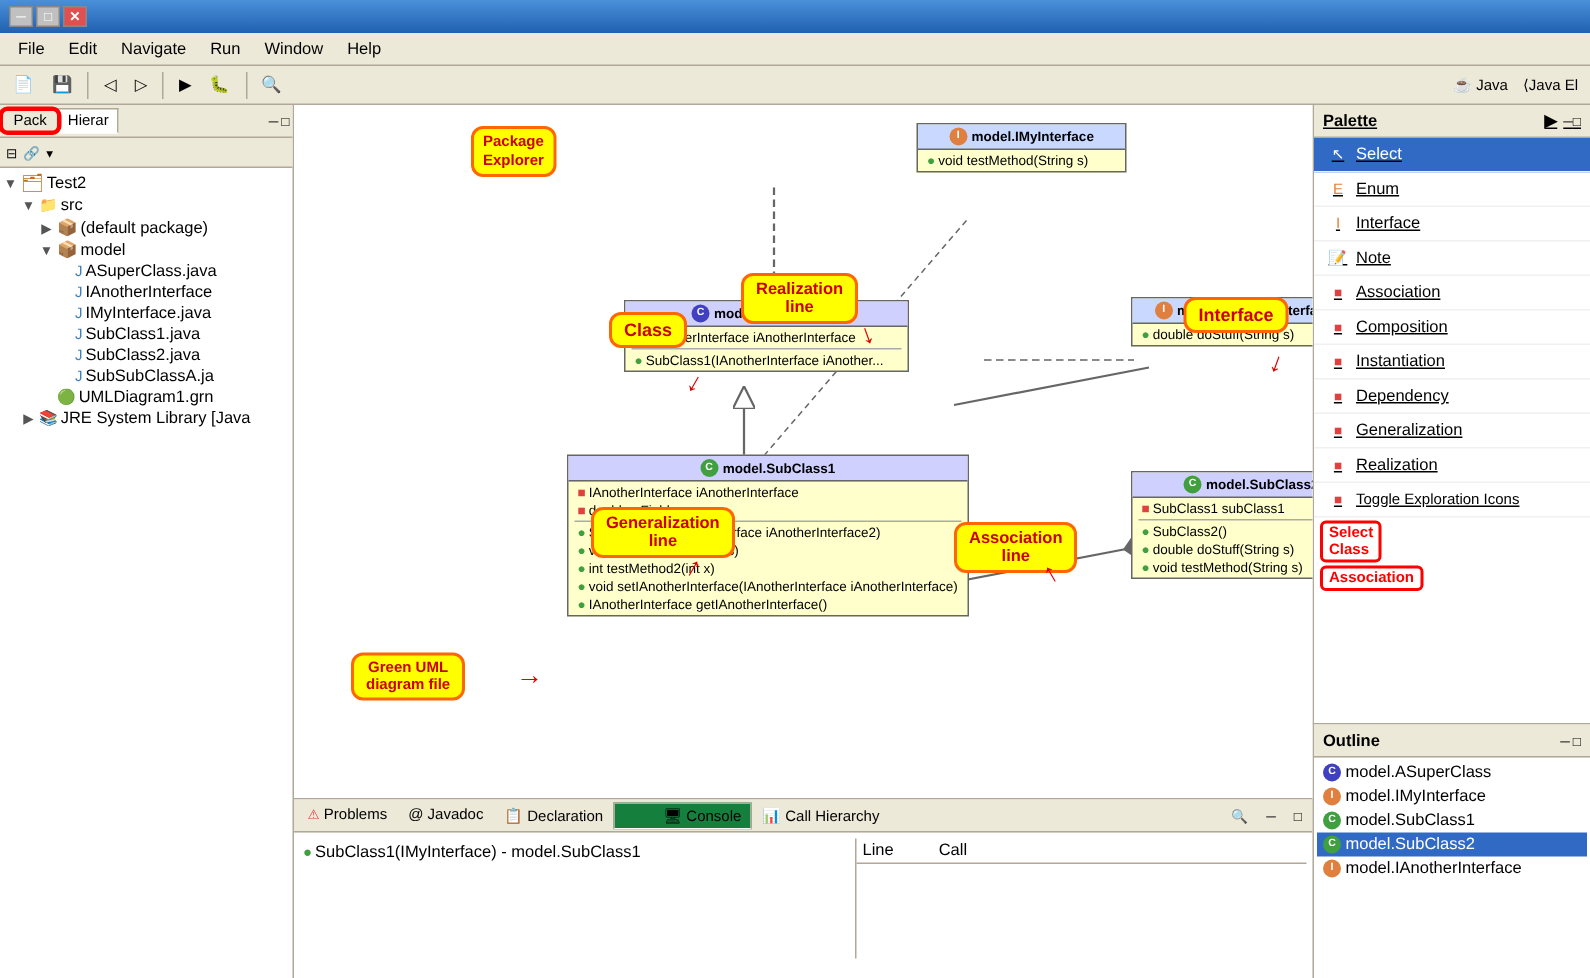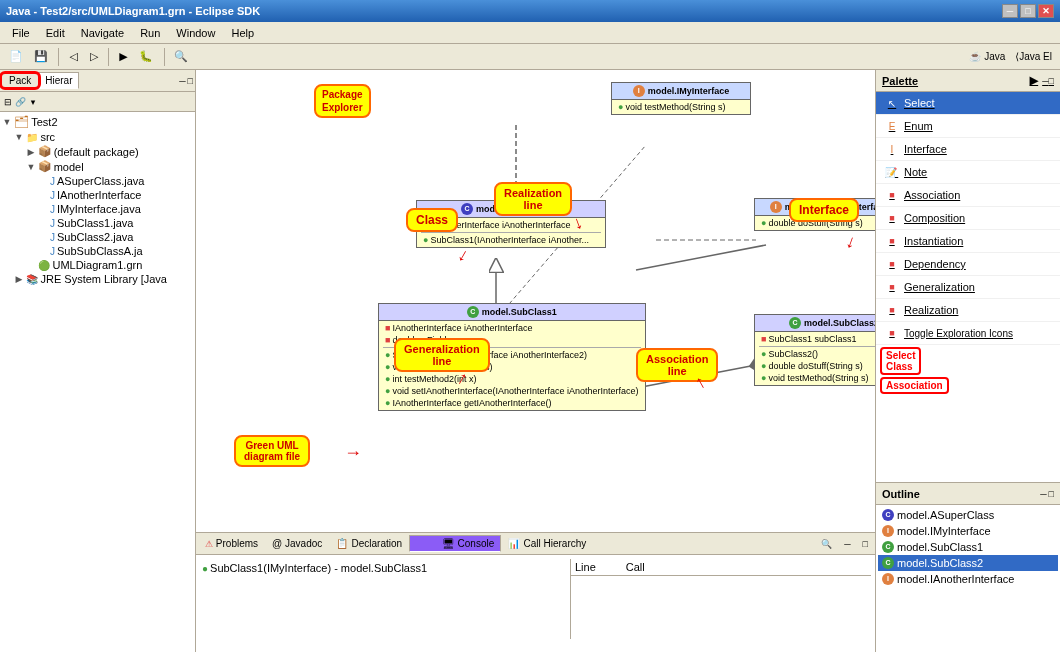--- a/index.html
+++ b/index.html
@@ -36,21 +36,21 @@
 
     
     .center-panel { flex: 1; display: flex; flex-direction: column; background: #f0f0f0; }
     .editor-tabs { background: #ece9d8; border-bottom: 1px solid #b0a898; height: 22px; display: flex; align-items: center; padding: 0 2px; }
     .editor-tab { padding: 2px 8px; font-size: 11px; cursor: pointer; border: 1px solid #b0a898; background: #ece9d8; margin-right: 2px; }
     .editor-tab.active { background: white; border-bottom-color: white; }
     .diagram-area { flex: 1; background: white; position: relative; overflow: hidden; }
     .bottom-panel { height: 120px; background: white; border-top: 1px solid #b0a898; display: flex; flex-direction: column; justify-content: space-between; }
     .bottom-tabs { background: #ece9d8; border-bottom: 1px solid #b0a898; height: 22px; display: flex; align-items: center; padding: 0 2px; }
     .bottom-tab { padding: 2px 6px; font-size: 10px; cursor: pointer; border: 1px solid transparent; }
-    .bottom-tab.active { background: #8b5cf6; border: 1px solid #b0a898; border-bottom-color: white; padding-left: 32px; }
+    .bottom-tab.active { background: #15803d; border: 1px solid #b0a898; border-bottom-color: white; padding-left: 32px; }
     .bottom-content { flex: 1; overflow: auto; padding: 4px; display: flex; flex-direction: column; gap: 2px; }
     .bottom-split { display: flex; height: 80px; }
     .bottom-left { flex: 1; border-right: 1px solid #b0a898; padding: 2px; }
     .bottom-right { width: 300px; display: flex; flex-direction: column; }
     .bottom-right-header { display: flex; padding: 2px 4px; gap: 30px; border-bottom: 1px solid #b0a898; }
 
     
     .right-panels { width: 185px; display: flex; flex-direction: column; }
     .palette-panel { flex: 1; background: white; border-left: 1px solid #b0a898; display: flex; flex-direction: column; text-decoration: underline; }
     .palette-header { background: #ece9d8; border-bottom: 1px solid #b0a898; height: 22px; display: flex; align-items: center; padding: 0 6px; font-size: 11px; font-weight: bold; }
@@ -79,21 +79,20 @@
     .icon-circle-c { display: inline-block; width: 12px; height: 12px; border-radius: 50%; background: #4040c0; color: white; font-size: 7px; text-align: center; line-height: 12px; font-weight: bold; }
     .icon-circle-i { display: inline-block; width: 12px; height: 12px; border-radius: 50%; background: #e08040; color: white; font-size: 7px; text-align: center; line-height: 12px; font-weight: bold; }
     .icon-circle-g { display: inline-block; width: 12px; height: 12px; border-radius: 50%; background: #40a040; color: white; font-size: 7px; text-align: center; line-height: 12px; font-weight: bold; }
 
     svg.diagram-svg { position: absolute; top: 0; left: 0; width: 100%; height: 100%; pointer-events: none; }
   </style>
 </head>
 <body>
 
 <div class="window-titlebar">
-  <span class="title-text">Java - Test2/src/UMLDiagram1.grn - Eclipse SDK</span>
   <div class="window-controls">
     <div class="win-btn">─</div>
     <div class="win-btn">□</div>
     <div class="win-btn close">✕</div>
   </div>
 </div>
 
 <div class="menubar">
   <span class="menu-item">File</span>
   <span class="menu-item">Edit</span>

